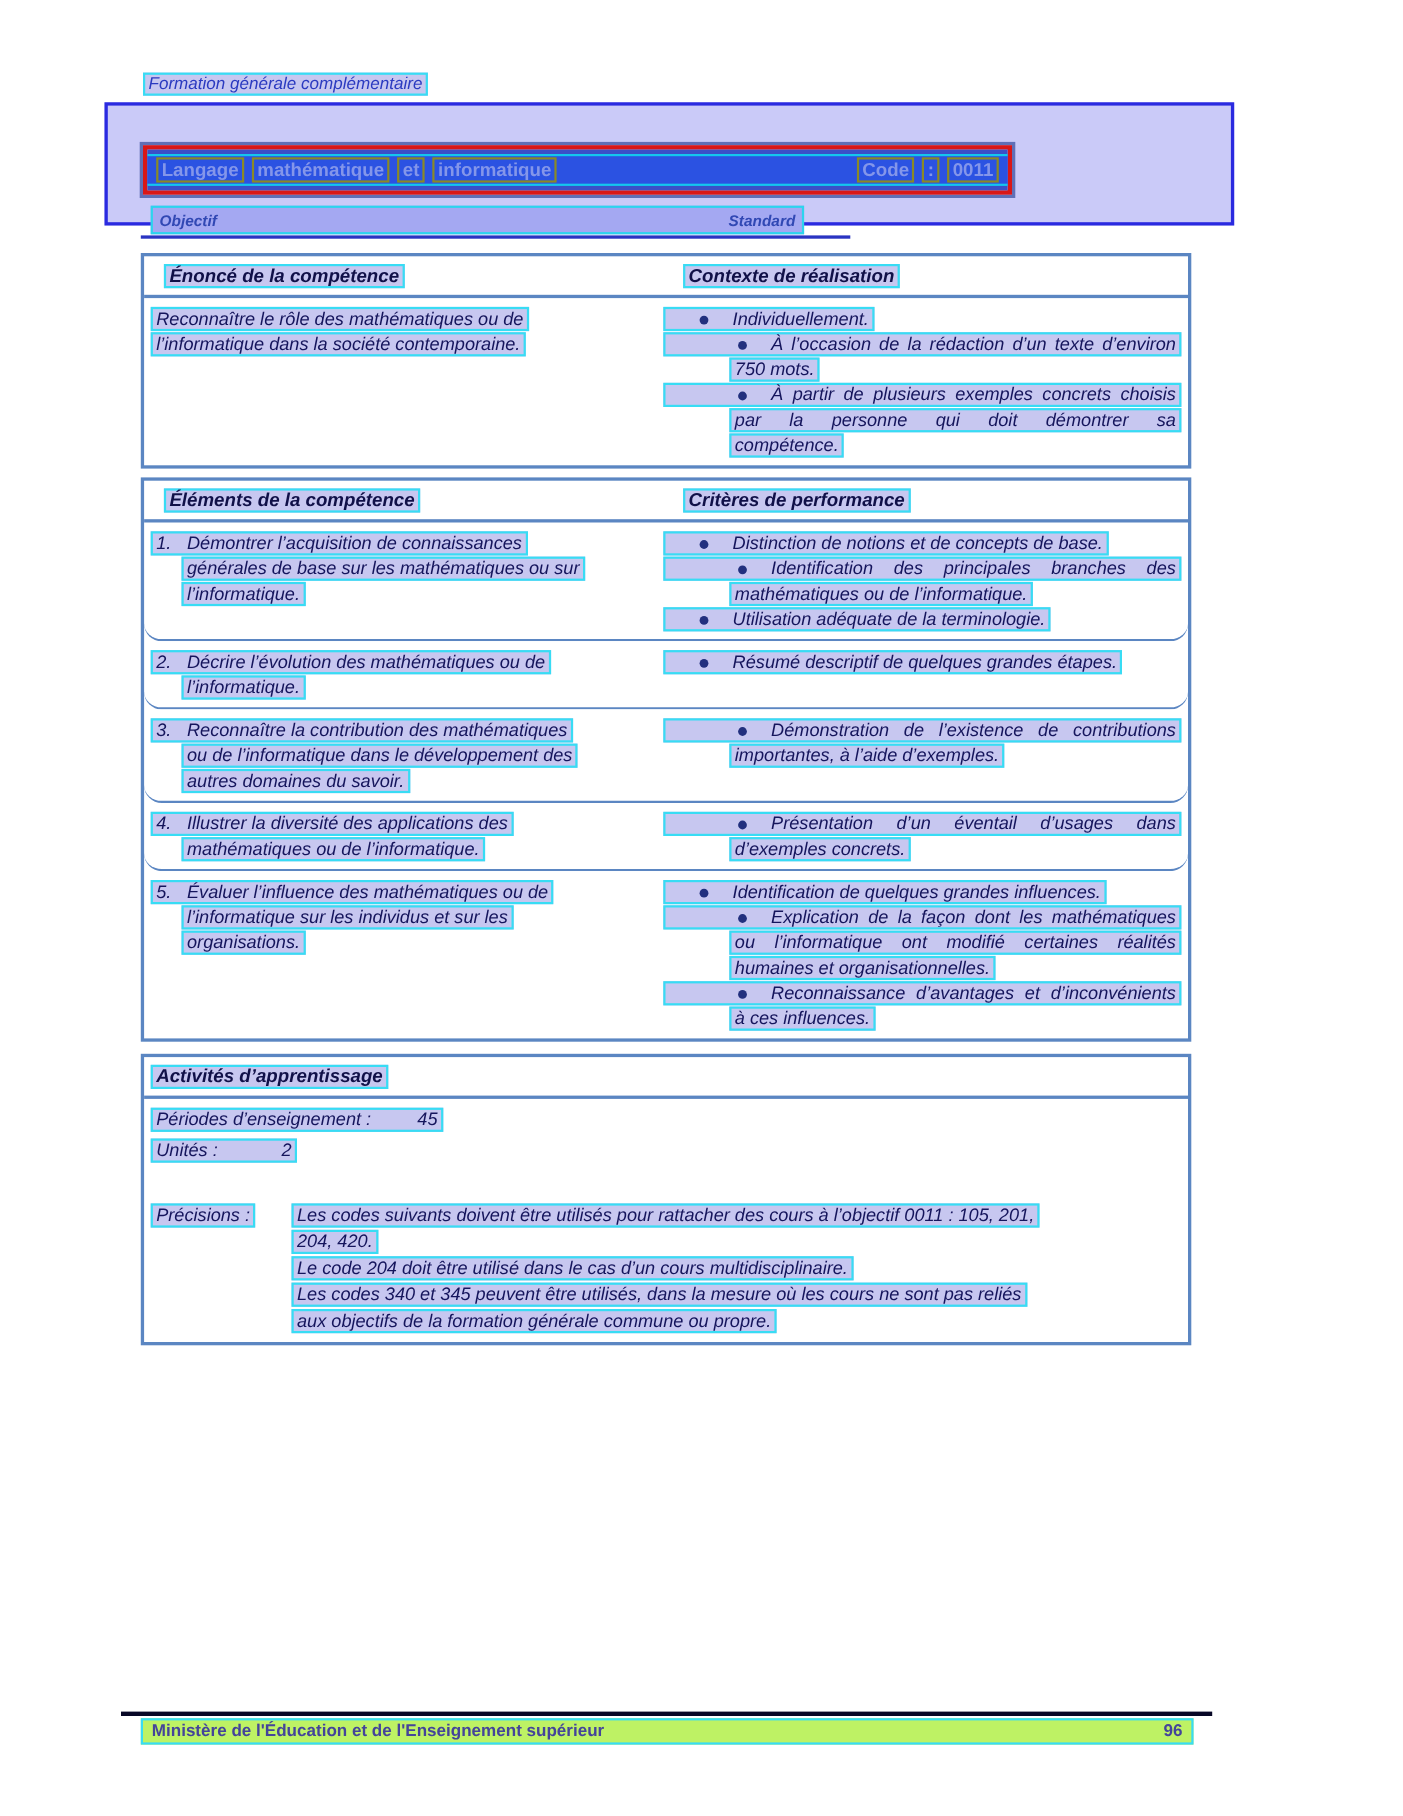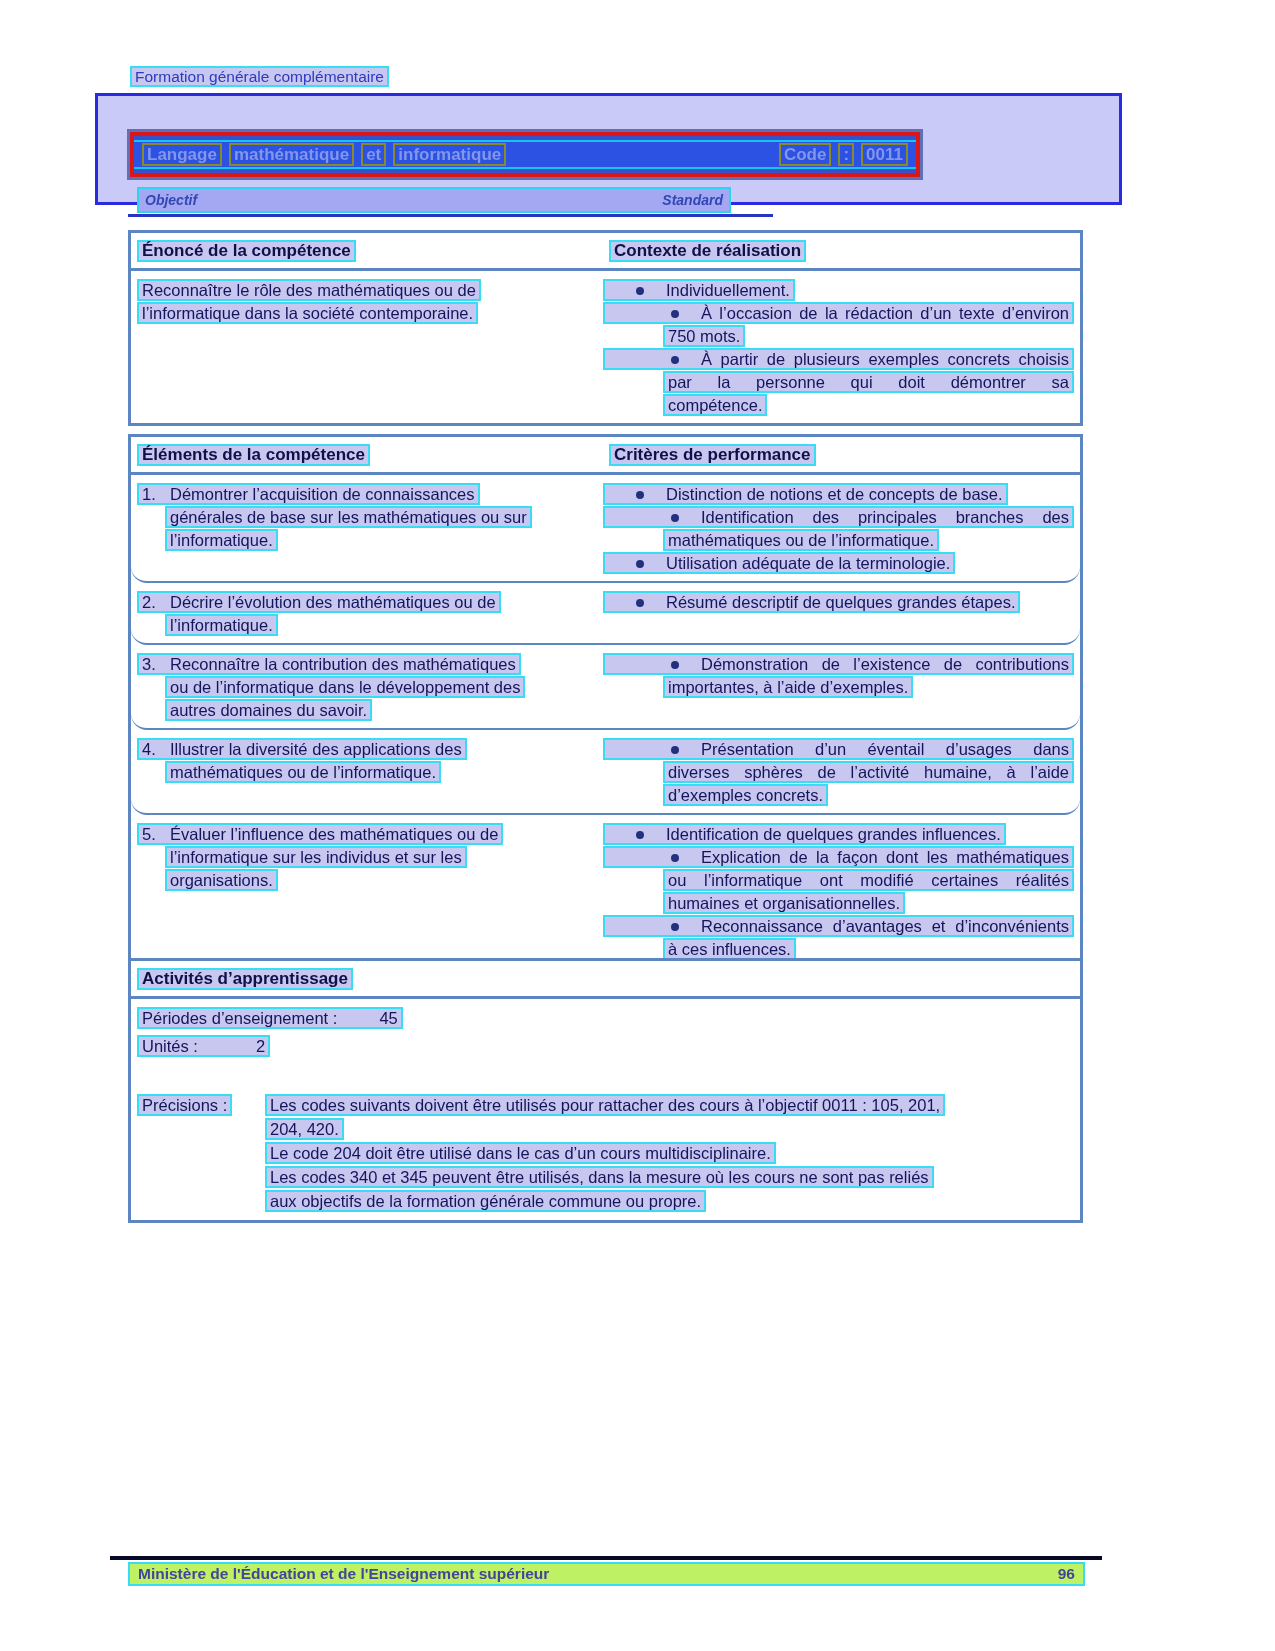--- a/index.html
+++ b/index.html
@@ -6,21 +6,21 @@
   .page {
     position:relative; width:1275px; height:1651px; background:#ffffff;
     font-family:"Liberation Sans","DejaVu Sans",sans-serif; color:#15155c;
     overflow:hidden;
   }
 
   
   .hl {
     background:#c7c7f0; border:2px solid #38dcf4; color:#15155c;
     padding:0 3px; display:inline-block; line-height:18px; font-size:16.5px;
-    white-space:nowrap; vertical-align:top;
+    white-space:nowrap; vertical-align:top;font-style:italic;
   }
   .ln { height:23px; margin-bottom:0; }
   .cont { margin-left:60px; }
   .indent { margin-left:28px; }
 
   
   .hl.bl { display:inline-flex; align-items:flex-start; }
   .hl.bl.j { display:flex; width:100%; box-sizing:border-box;padding-left:38px; }
   .hl.bl.j .t { flex:1; text-align:justify; text-align-last:justify; white-space:normal; }
   .dot { width:8px; height:8px; border-radius:50%; background:#22307e; margin:6px 22px 0 28px; flex-shrink:0; }
@@ -62,21 +62,21 @@
   }
   .sub-underline { position:absolute; left:30px; top:118px; width:645px; height:3px; background:#2a34c2; }
 
   
   .tbl {
     position:absolute; left:128px; width:955px; background:#ffffff;
     border:3px solid #5b86c2; box-sizing:border-box;
   }
   .tbl1 { top:230px; } .tbl2 { top:434px; } .tbl3 { top:958px; }
   .thead { display:flex; border-bottom:3px solid #5b86c2; padding:7px 6px 6px; }
-  .th-l { width:472px; } .th-r { flex:1; }
+  .th-l { width:472px;margin-left:12px; } .th-r { flex:1; }
   .thead .hl { font-weight:bold; font-size:17px; color:#101048; }
   .trow { display:flex; padding:8px 6px 6px;border-radius:16px; }
   .trow.sep { border-bottom:2px solid #5b86c2; }
   .td-l { width:466px; } .td-r { flex:1; min-width:0; }
 
   
   .t3body { padding:8px 6px 6px; }
   .ln3 { margin-bottom:5px; height:23px; }
   .sp { display:inline-block; }
   .sp1 { width:42px; } .sp2 { width:58px; }
@@ -242,23 +242,20 @@
               <span class="t">Illustrer la diversité des applications des</span>
             </span></div>
         <div class="ln indent"><span class="hl">mathématiques ou de l’informatique.</span></div>
       </div>
       <div class="td-r">
         <div class="ln">
             <span class="hl bl j">
               <span class="dot"></span>
               <span class="t">Présentation d’un éventail d’usages dans</span>
             </span>
-          </div>
-        <div class="ln cont">
-            <span class="hl jb">diverses sphères de l’activité humaine, à l’aide</span>
           </div>
         <div class="ln cont"><span class="hl">d’exemples concrets.</span></div>
       </div>
     </div>
 
     <div class="trow">
       <div class="td-l">
         <div class="ln"><span class="hl nl">
               <span class="num">5.</span>
               <span class="t">Évaluer l’influence des mathématiques ou de</span>

